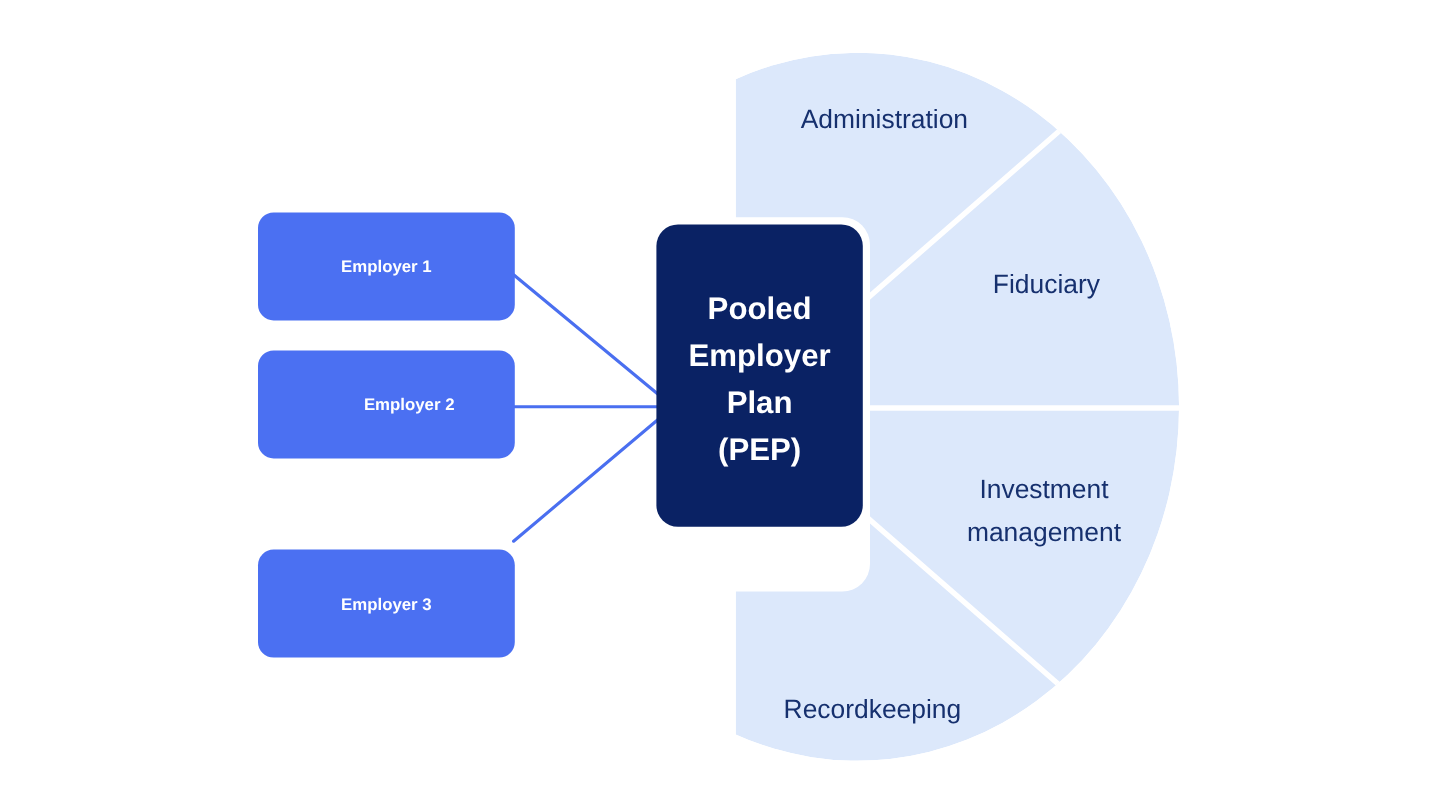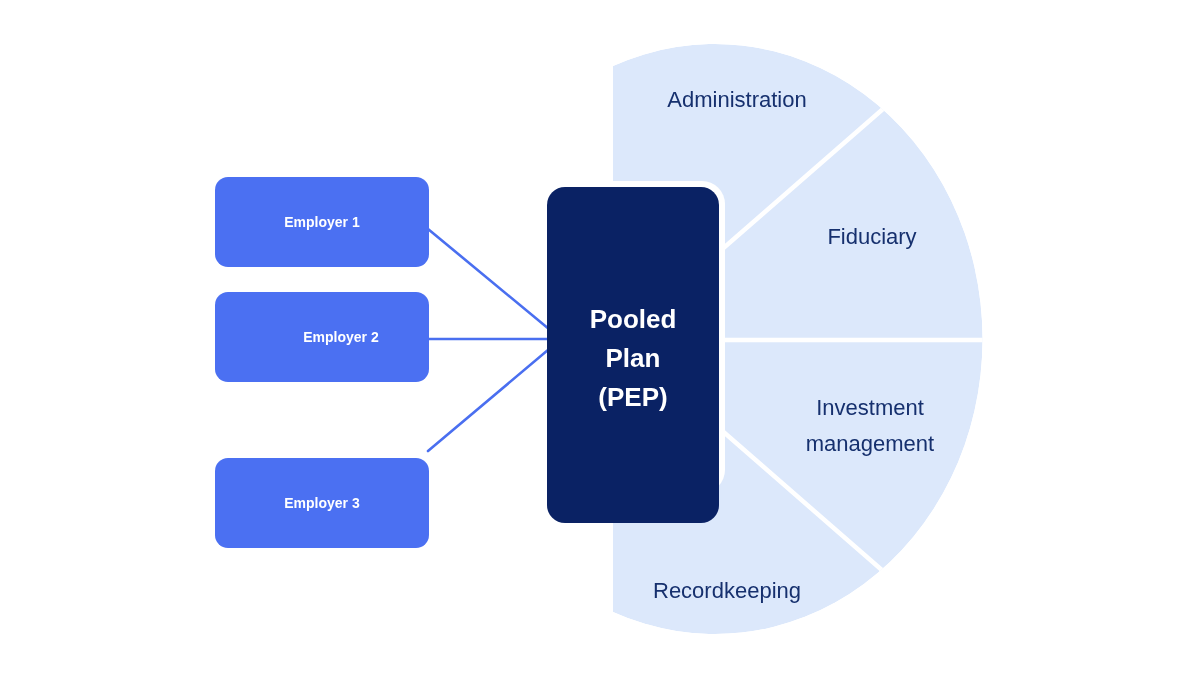--- a/index.html
+++ b/index.html
@@ -52,21 +52,21 @@
   }
   .employer-1 { top: 177px; }
   .employer-2 { top: 292px; padding-left: 38px; }
   .employer-3 { top: 425px; margin-top: 33px; }
 
   .pep-box {
     position: absolute;
     left: 547px;
     top: 187px;
     width: 172px;
-    height: 336px;
+    height: 252px;
     background: var(--center-box);
     border-radius: 18px;
     display: flex;
     flex-direction: column;
     align-items: center;
     justify-content: center;
     padding-top: 6px;
     color: var(--box-text);
     font-size: 26px;
     font-weight: 700;
@@ -121,20 +121,21 @@
   </div>
   <div class="employer-box employer-2">
     <span>Employer 2</span>
   </div>
   <div class="employer-box employer-3">
     <span>Employer 3</span>
   </div>
 
   <div class="pep-box">
     <span class="line">Pooled</span>
+    <span class="line">Employer</span>
     <span class="line">Plan</span>
     <span class="line">(PEP)</span>
   </div>
 
   <div class="service-label label-administration">
     <span class="line">Administration</span>
   </div>
   <div class="service-label label-fiduciary">
     <span class="line">Fiduciary</span>
   </div>

